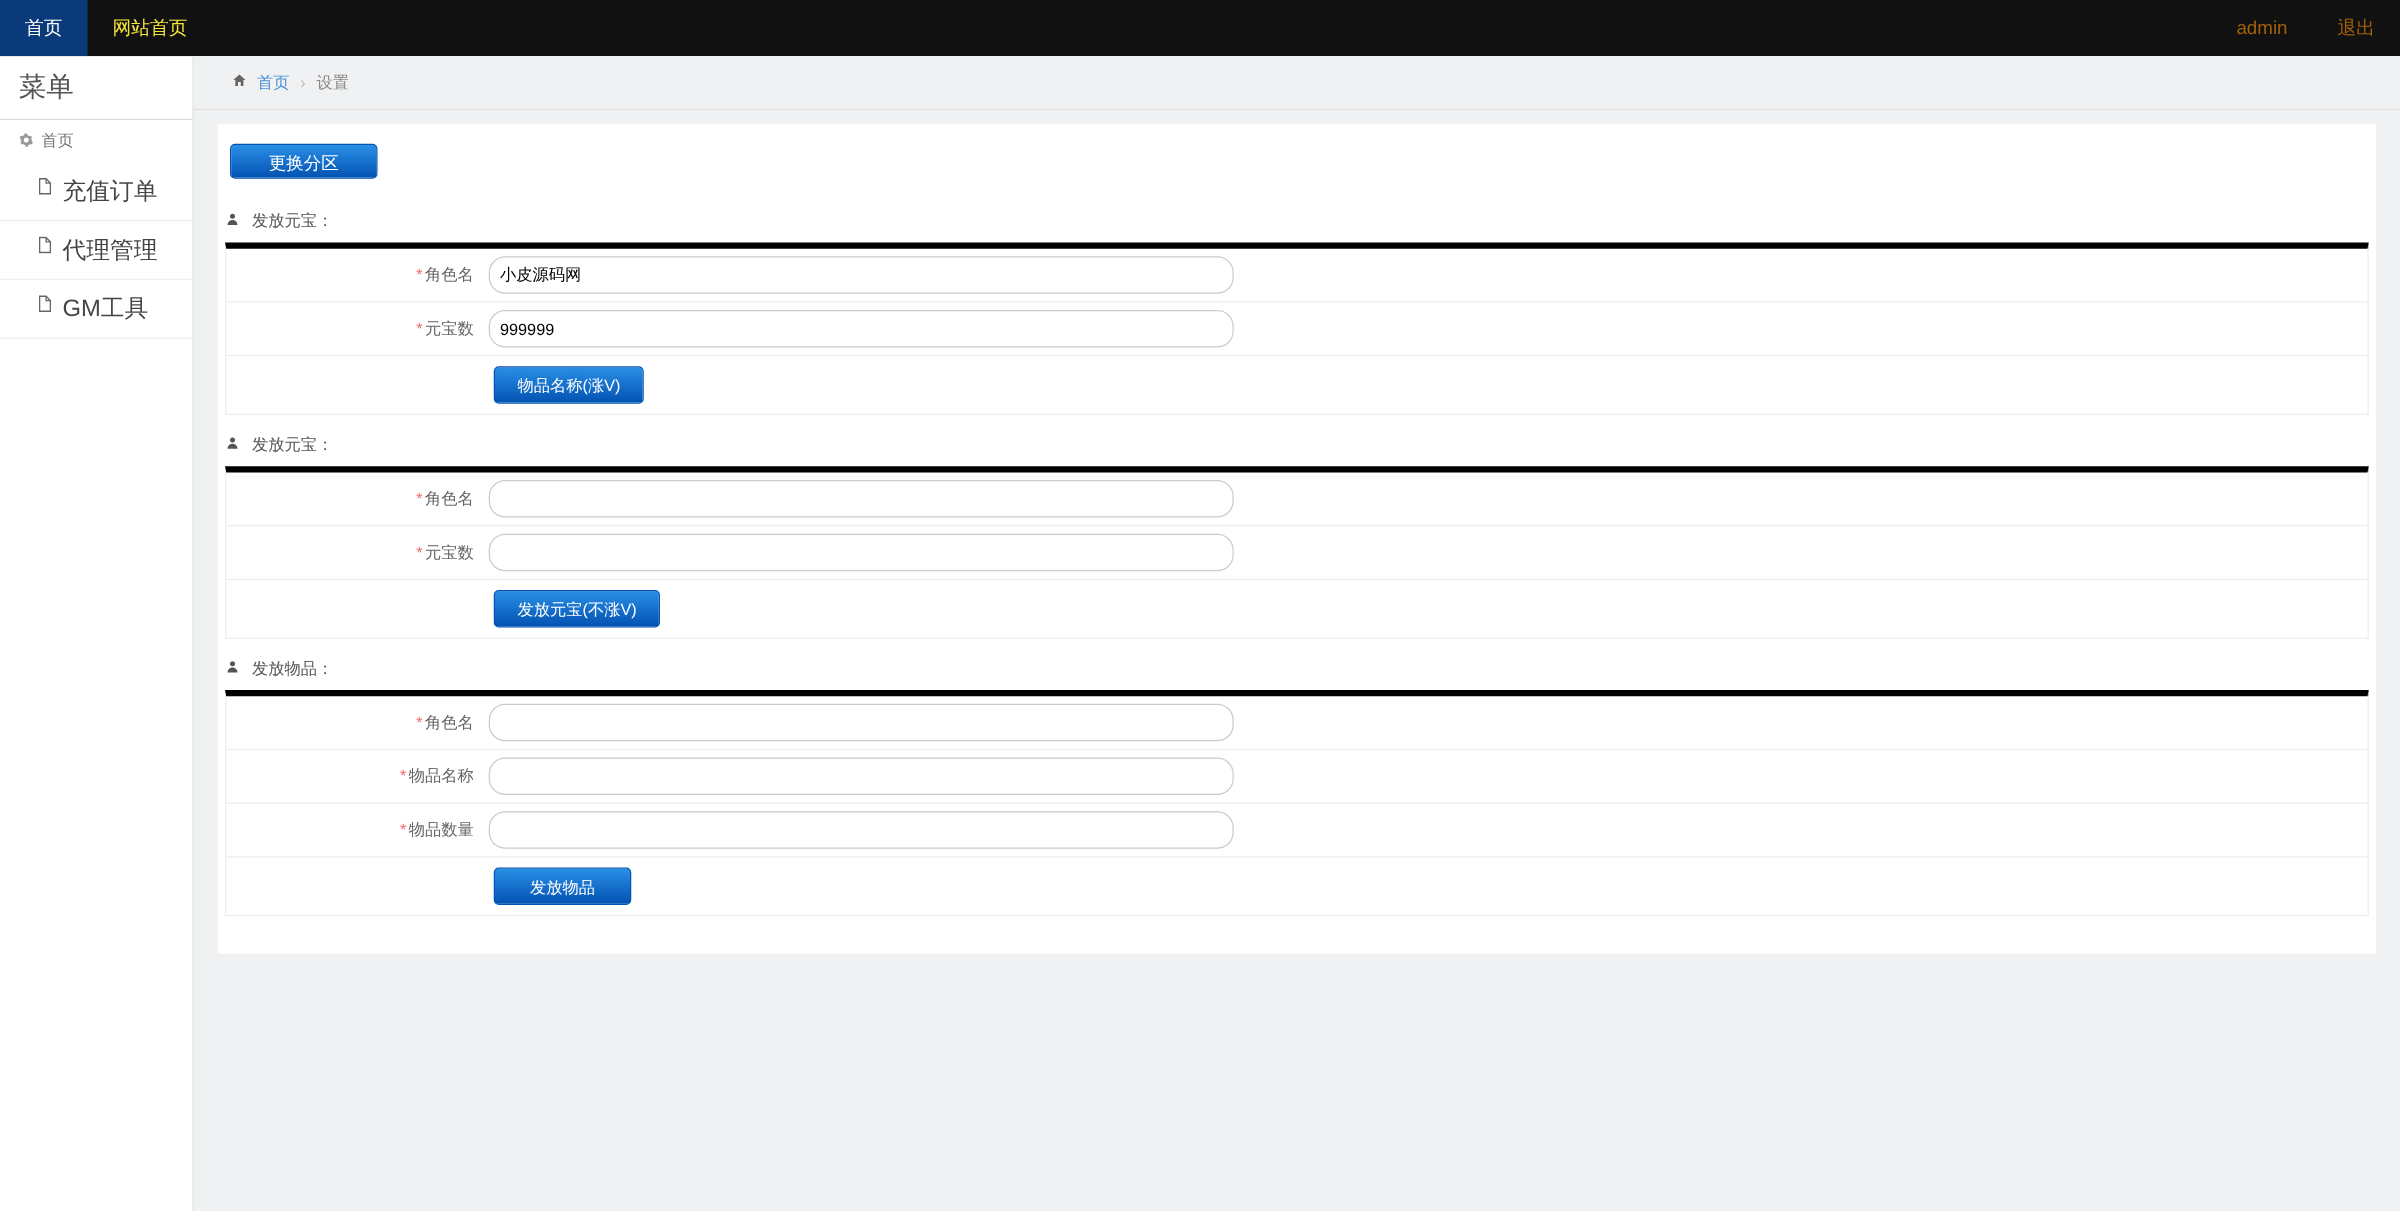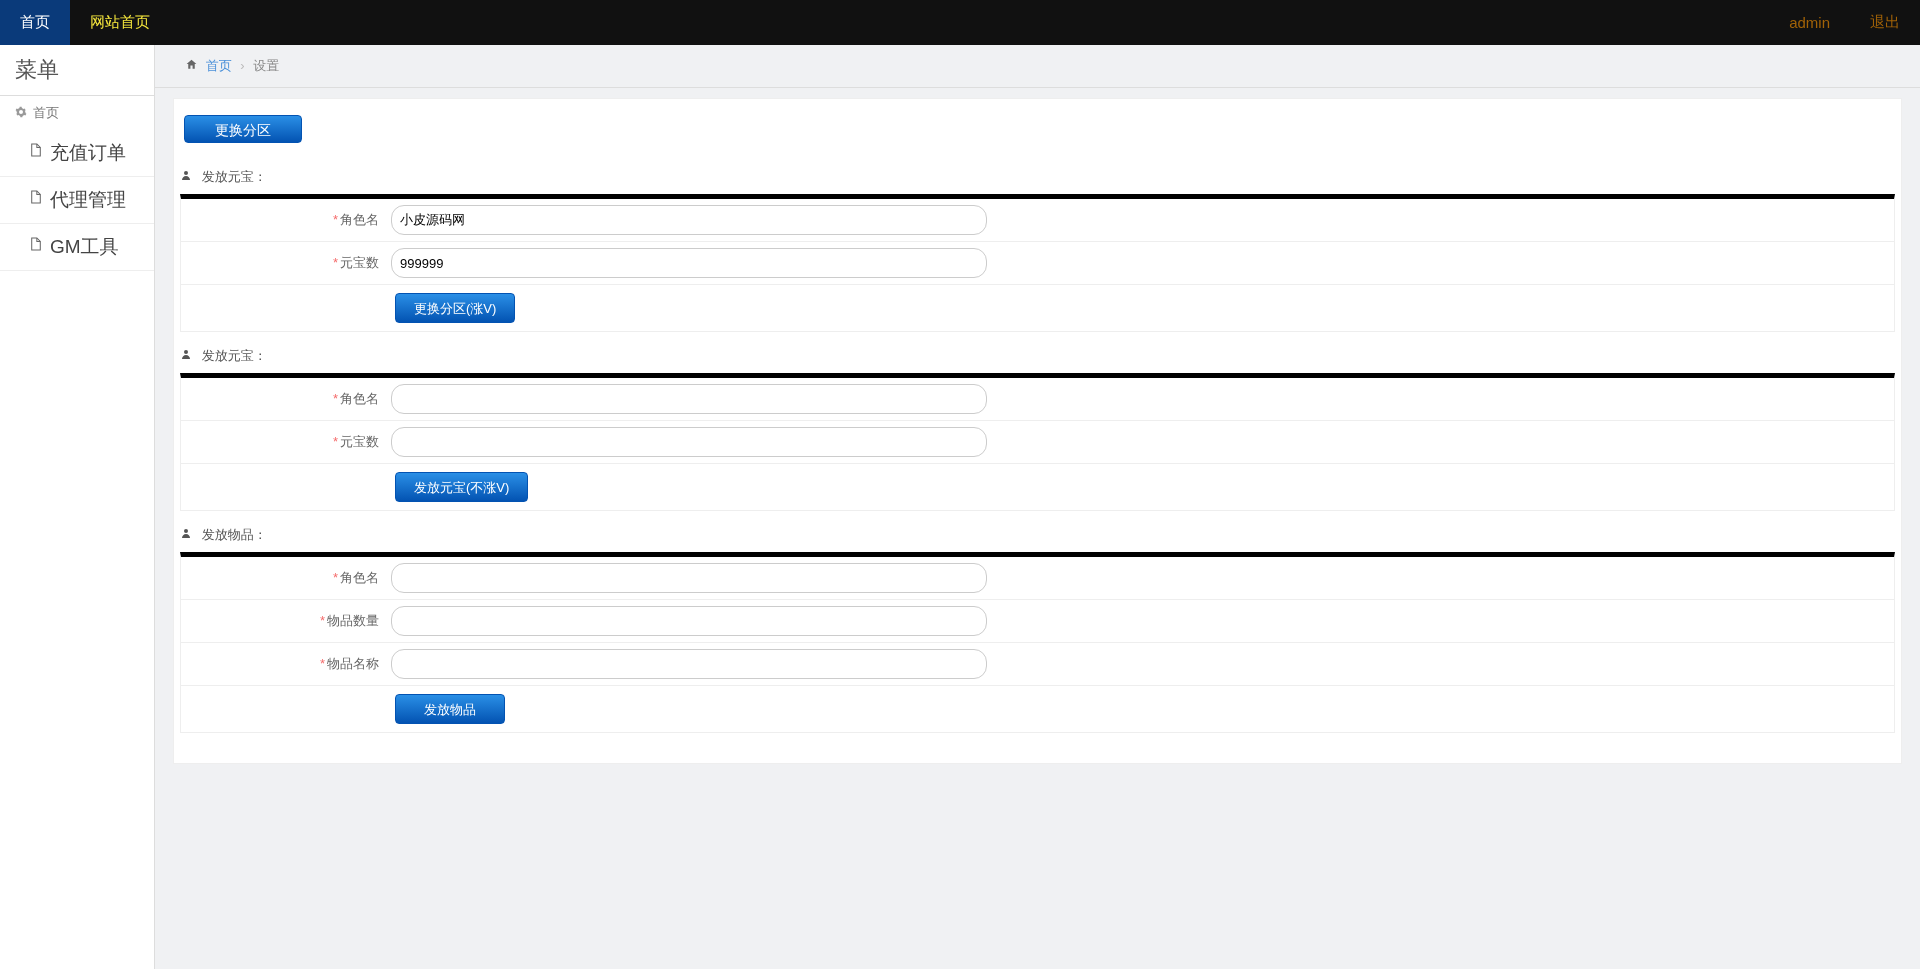--- a/index.html
+++ b/index.html
@@ -290,21 +290,21 @@
         <div class="form-table">
           <div class="form-row">
             <div class="row-label"><span class="req">*</span><span>角色名</span></div>
             <div class="row-input"><input type="text" value="小皮源码网" style=""></div>
           </div>
           <div class="form-row">
             <div class="row-label"><span class="req">*</span><span>元宝数</span></div>
             <div class="row-input"><input type="text" value="999999" style=""></div>
           </div>
           <div class="row-btn">
-            <button class="primarybtn">更换分区(涨V)</button>
+            <button class="primarybtn">物品名称(涨V)</button>
           </div>
         </div>
       </div>
 
       
       <div class="section">
         <div class="section-header">
           <span class="user-icon">
             <svg class="user-svg" viewBox="0 0 24 24">
                 <circle cx="12" cy="8" r="4"></circle>
@@ -338,25 +338,25 @@
               </svg>
           </span>
           <span>发放物品：</span>
         </div>
         <div class="form-table">
           <div class="form-row">
             <div class="row-label"><span class="req">*</span><span>角色名</span></div>
             <div class="row-input"><input type="text" value="" style=""></div>
           </div>
           <div class="form-row">
+            <div class="row-label"><span class="req">*</span><span>物品名称</span></div>
+            <div class="row-input"><input type="text" value="" style=""></div>
+          </div>
+          <div class="form-row">
             <div class="row-label"><span class="req">*</span><span>物品数量</span></div>
-            <div class="row-input"><input type="text" value="" style=""></div>
-          </div>
-          <div class="form-row">
-            <div class="row-label"><span class="req">*</span><span>物品名称</span></div>
             <div class="row-input"><input type="text" value="" style=""></div>
           </div>
           <div class="row-btn">
             <button class="primarybtn" style="padding:0 28px">发放物品</button>
           </div>
         </div>
       </div>
 
     </div>
   </div>

